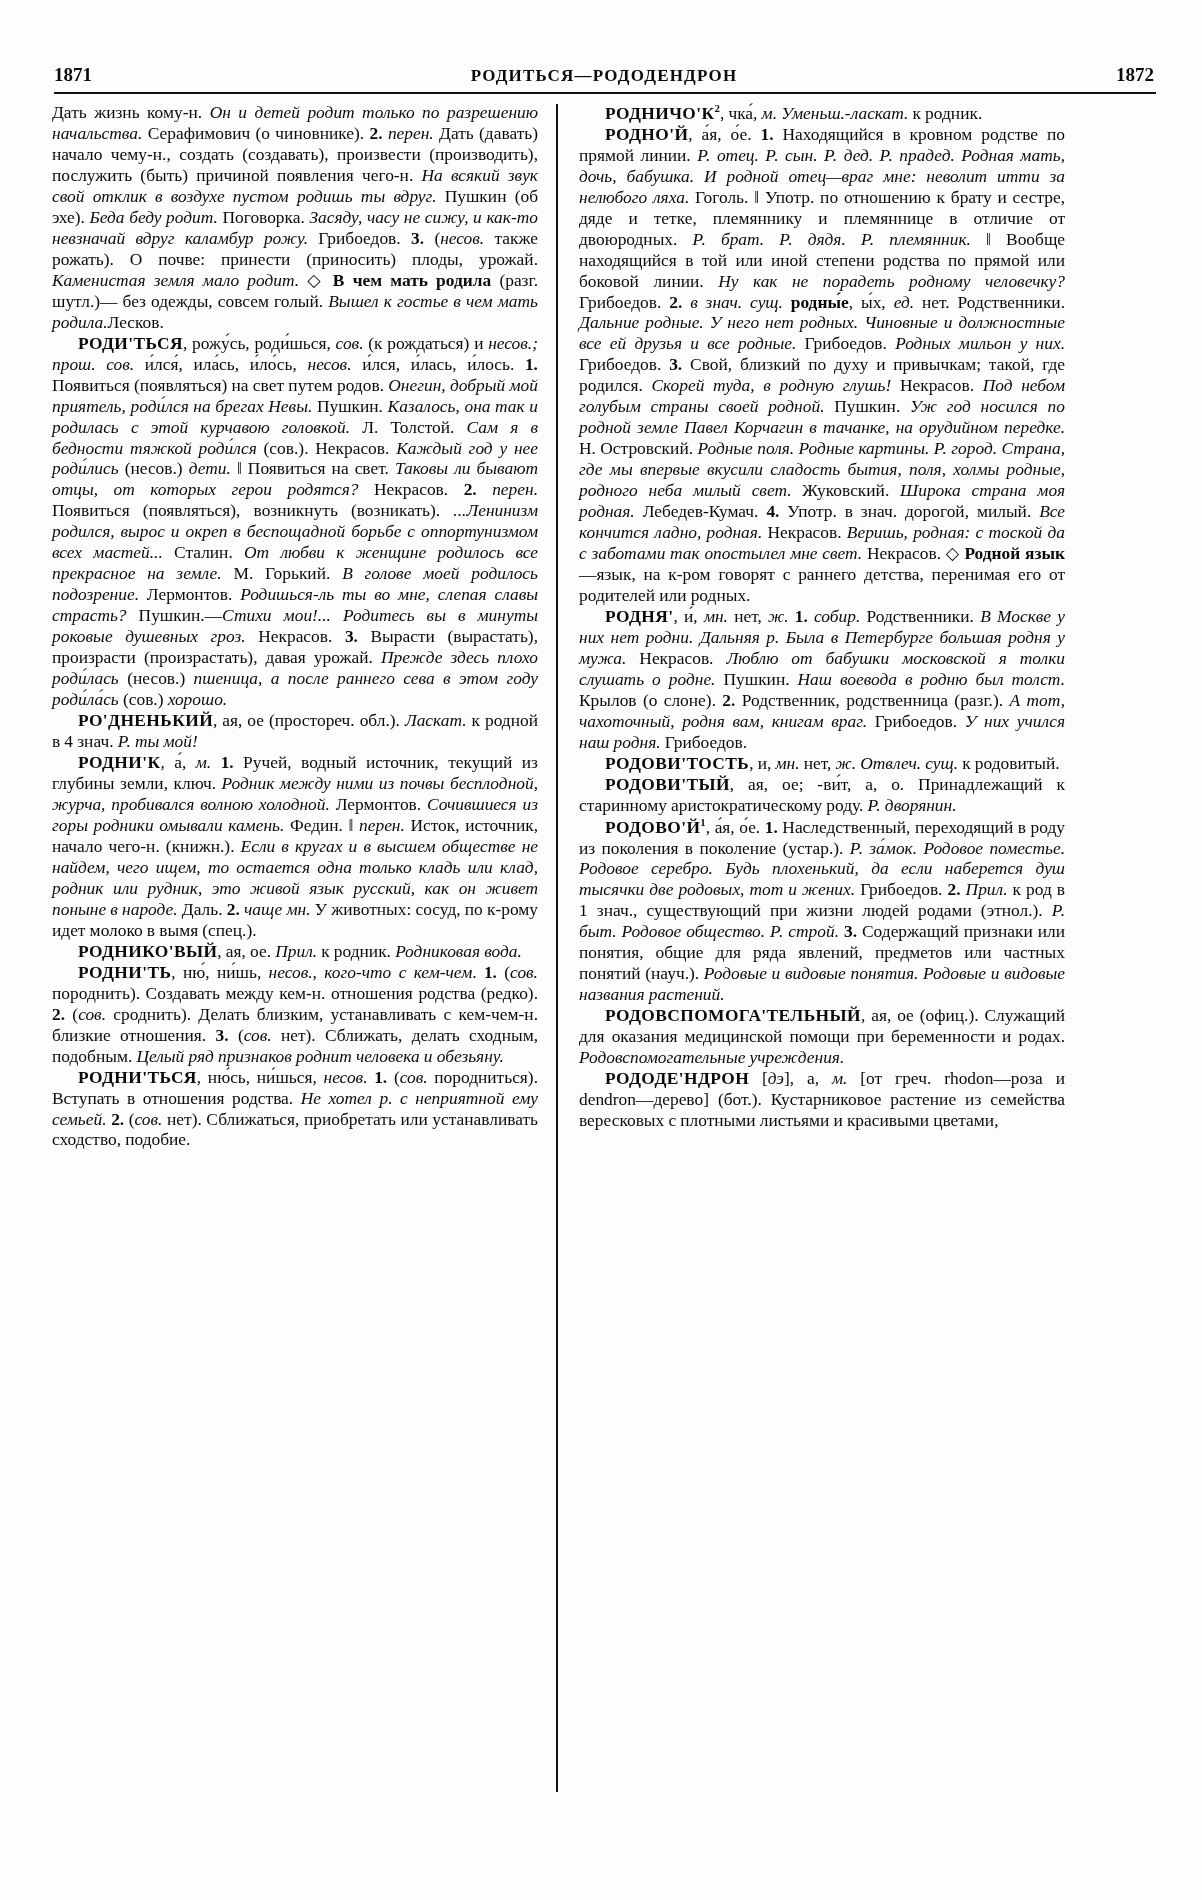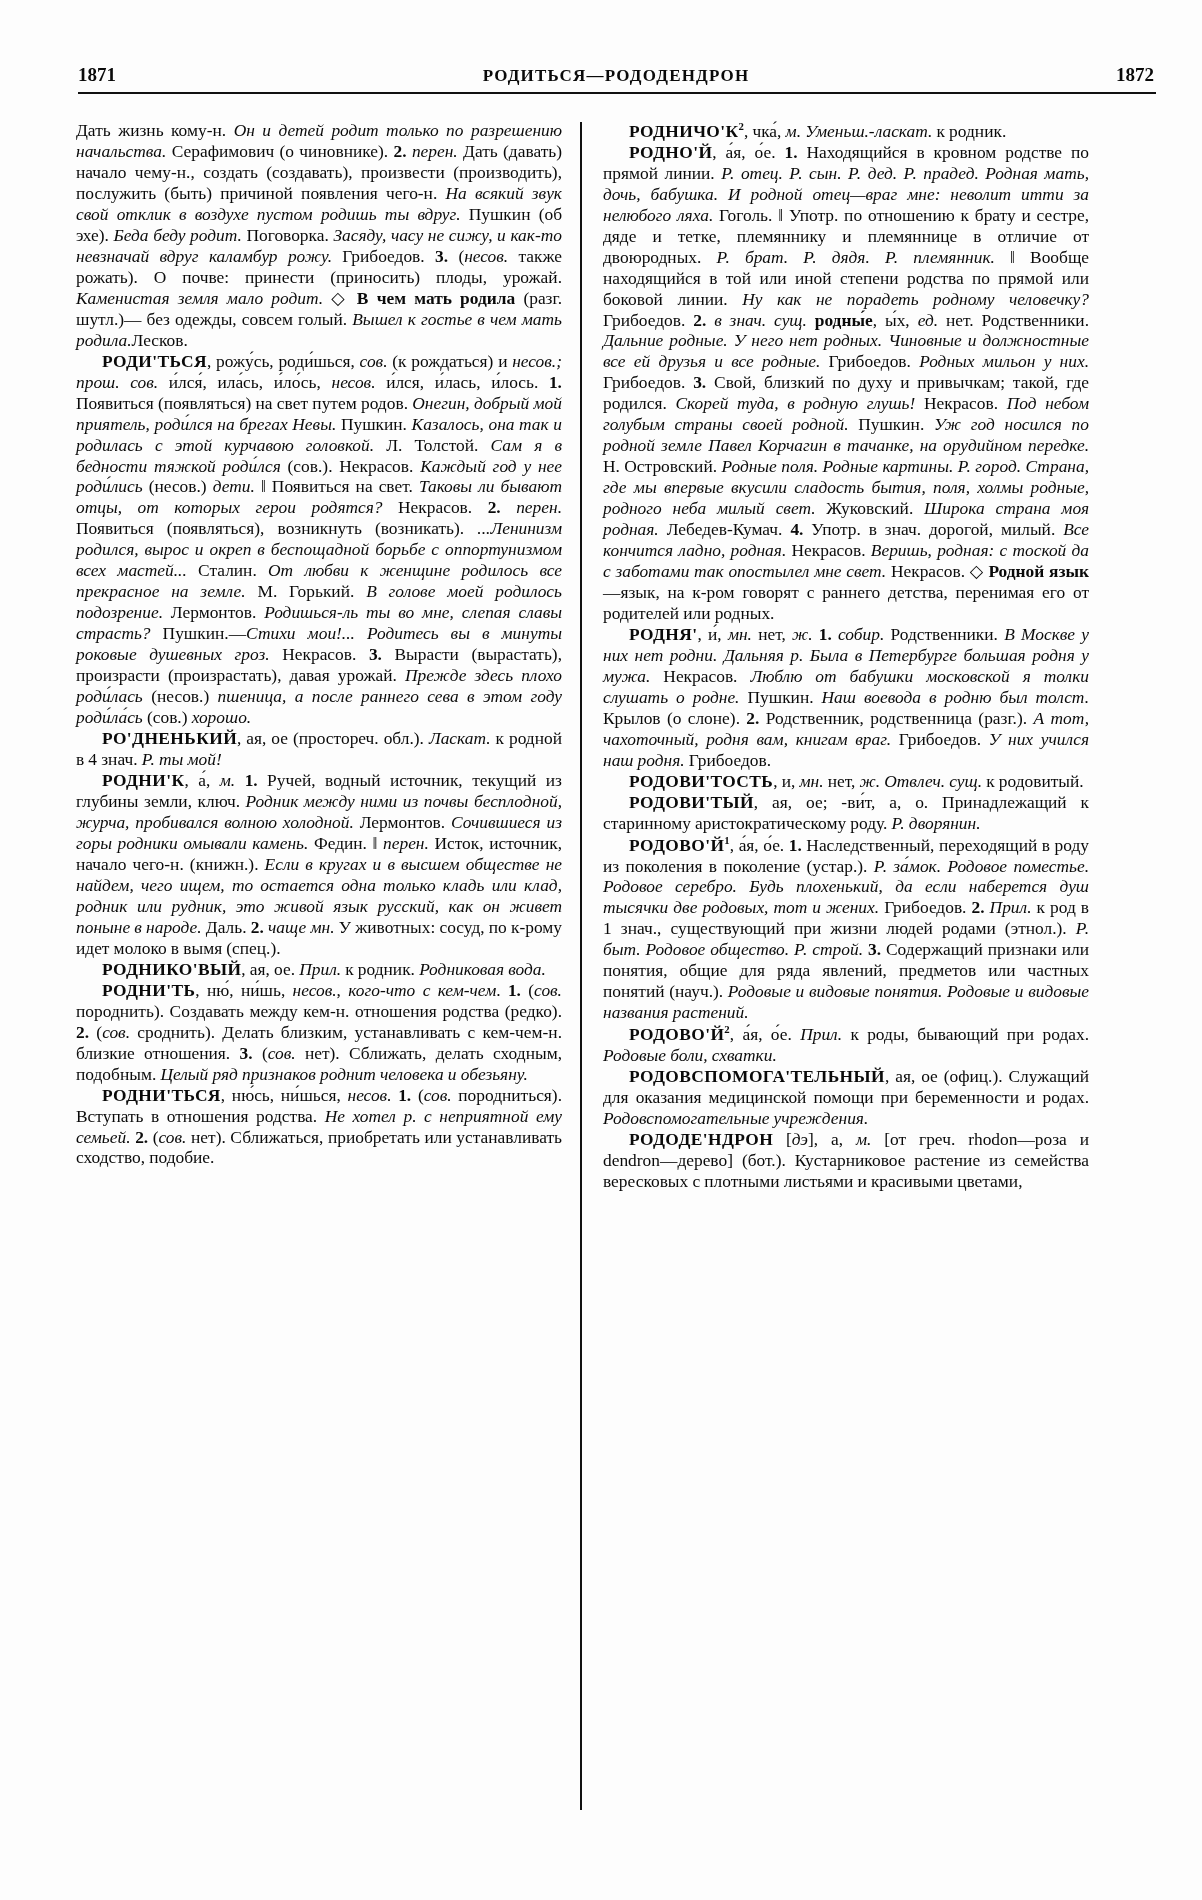--- a/index.html
+++ b/index.html
@@ -13,21 +13,21 @@
     height: 1900px;
     font-family: "Liberation Serif", "DejaVu Serif", serif;
     color: #0a0a0a;
     -webkit-font-smoothing: antialiased;
   }
   .page {
     position: relative;
     width: 1202px;
     height: 1900px;
     box-sizing: border-box;
-    padding: 64px 44px 30px 76px;
+    padding: 64px 44px 30px 52px;
     background: #fdfdfd;
   }
 
   
   .running-head {
     display: flex;
     align-items: baseline;
     justify-content: space-between;
     font-weight: bold;
     letter-spacing: 0.5px;
@@ -48,21 +48,21 @@
   
   .rule-top {
     border-top: 2.2px solid #111;
     margin: 2px 2px 0 2px;
   }
 
   
   .columns {
     position: relative;
     display: flex;
-    margin-top: 26px;
+    margin-top: 8px;
     height: 1690px;
   }
   .col {
     width: 486px;
     font-size: 17.4px;
     line-height: 1.205;
     text-align: justify;
     text-justify: inter-word;
     hyphens: manual;
     word-spacing: -0.2px;
@@ -131,20 +131,19 @@
     <div class="col-divider"></div>
 
     <div class="col col-right">
       <div>
           <p class="entry"><span class="hw">РОДНИЧО'К<sup>2</sup></span><span>, чка́, <i>м.</i> <i>Уменьш.-ласкат.</i> к родник.</span></p>
           <p class="entry"><span class="hw">РОДНО'Й</span><span>, а́я, о́е. <b>1.</b> Находящийся в кровном родстве по прямой линии. <i>Р. отец. Р. сын. Р. дед. Р. прадед. Родная мать, дочь, бабушка. И родной отец—враг мне: неволит итти за нелюбого ляха.</i> Гоголь. ‖ Употр. по отношению к брату и сестре, дяде и тетке, племяннику и племяннице в отличие от двоюродных. <i>Р. брат. Р. дядя. Р. племянник.</i> ‖ Вообще находящийся в той или иной степени родства по прямой или боковой линии. <i>Ну как не порадеть родному человечку?</i> Грибоедов. <b>2.</b> <i>в знач. сущ.</i> <b>родны́е</b>, ы́х, <i>ед.</i> нет. Родственники. <i>Дальние родные. У него нет родных. Чиновные и должностные все ей друзья и все родные.</i> Грибоедов. <i>Родных мильон у них.</i> Грибоедов. <b>3.</b> Свой, близкий по духу и привычкам; такой, где родился. <i>Скорей туда, в родную глушь!</i> Некрасов. <i>Под небом голубым страны своей родной.</i> Пушкин. <i>Уж год носился по родной земле Павел Корчагин в тачанке, на орудийном передке.</i> Н. Островский. <i>Родные поля. Родные картины. Р. город. Страна, где мы впервые вкусили сладость бытия, поля, холмы родные, родного неба милый свет.</i> Жуковский. <i>Широка страна моя родная.</i> Лебедев-Кумач. <b>4.</b> Употр. в знач. дорогой, милый. <i>Все кончится ладно, родная.</i> Некрасов. <i>Веришь, родная: с тоской да с заботами так опостылел мне свет.</i> Некрасов. ◇ <b>Родной язык</b>—язык, на к-ром говорят с раннего детства, перенимая его от родителей или родных.</span></p>
           <p class="entry"><span class="hw">РОДНЯ'</span><span>, и́, <i>мн.</i> нет, <i>ж.</i> <b>1.</b> <i>собир.</i> Родственники. <i>В Москве у них нет родни. Дальняя р. Была в Петербурге большая родня у мужа.</i> Некрасов. <i>Люблю от бабушки московской я толки слушать о родне.</i> Пушкин. <i>Наш воевода в родню был толст.</i> Крылов (о слоне). <b>2.</b> Родственник, родственница (разг.). <i>А тот, чахоточный, родня вам, книгам враг.</i> Грибоедов. <i>У них учился наш родня.</i> Грибоедов.</span></p>
           <p class="entry"><span class="hw">РОДОВИ'ТОСТЬ</span><span>, и, <i>мн.</i> нет, <i>ж.</i> <i>Отвлеч. сущ.</i> к родовитый.</span></p>
           <p class="entry"><span class="hw">РОДОВИ'ТЫЙ</span><span>, ая, ое; -ви́т, а, о. Принадлежащий к старинному аристократическому роду. <i>Р. дворянин.</i></span></p>
           <p class="entry"><span class="hw">РОДОВО'Й<sup>1</sup></span><span>, а́я, о́е. <b>1.</b> Наследственный, переходящий в роду из поколения в поколение (устар.). <i>Р. за́мок. Родовое поместье. Родовое серебро. Будь плохенький, да если наберется душ тысячки две родовых, тот и жених.</i> Грибоедов. <b>2.</b> <i>Прил.</i> к род в 1 знач., существующий при жизни людей родами (этнол.). <i>Р. быт. Родовое общество. Р. строй.</i> <b>3.</b> Содержащий признаки или понятия, общие для ряда явлений, предметов или частных понятий (науч.). <i>Родовые и видовые понятия. Родовые и видовые названия растений.</i></span></p>
-          <p class="entry"><span class="hw">РОДОВО'Й<sup>2</sup></span><span>, а́я, о́е. <i>Прил.</i> к роды, бывающий при родах. <i>Родовые боли, схватки.</i></span></p>
           <p class="entry"><span class="hw">РОДОВСПОМОГА'ТЕЛЬНЫЙ</span><span>, ая, ое (офиц.). Служащий для оказания медицинской помощи при беременности и родах. <i>Родовспомогательные учреждения.</i></span></p>
           <p class="entry"><span class="hw">РОДОДЕ'НДРОН</span><span> [<i>дэ</i>], а, <i>м.</i> [от греч. <span class="lat">rhodon</span>—роза и <span class="lat">dendron</span>—дерево] (бот.). Кустарниковое растение из семейства вересковых с плотными листьями и красивыми цветами,</span></p>
         </div>
     </div>
 
   </div>
 </div>
 
 </body></html>

